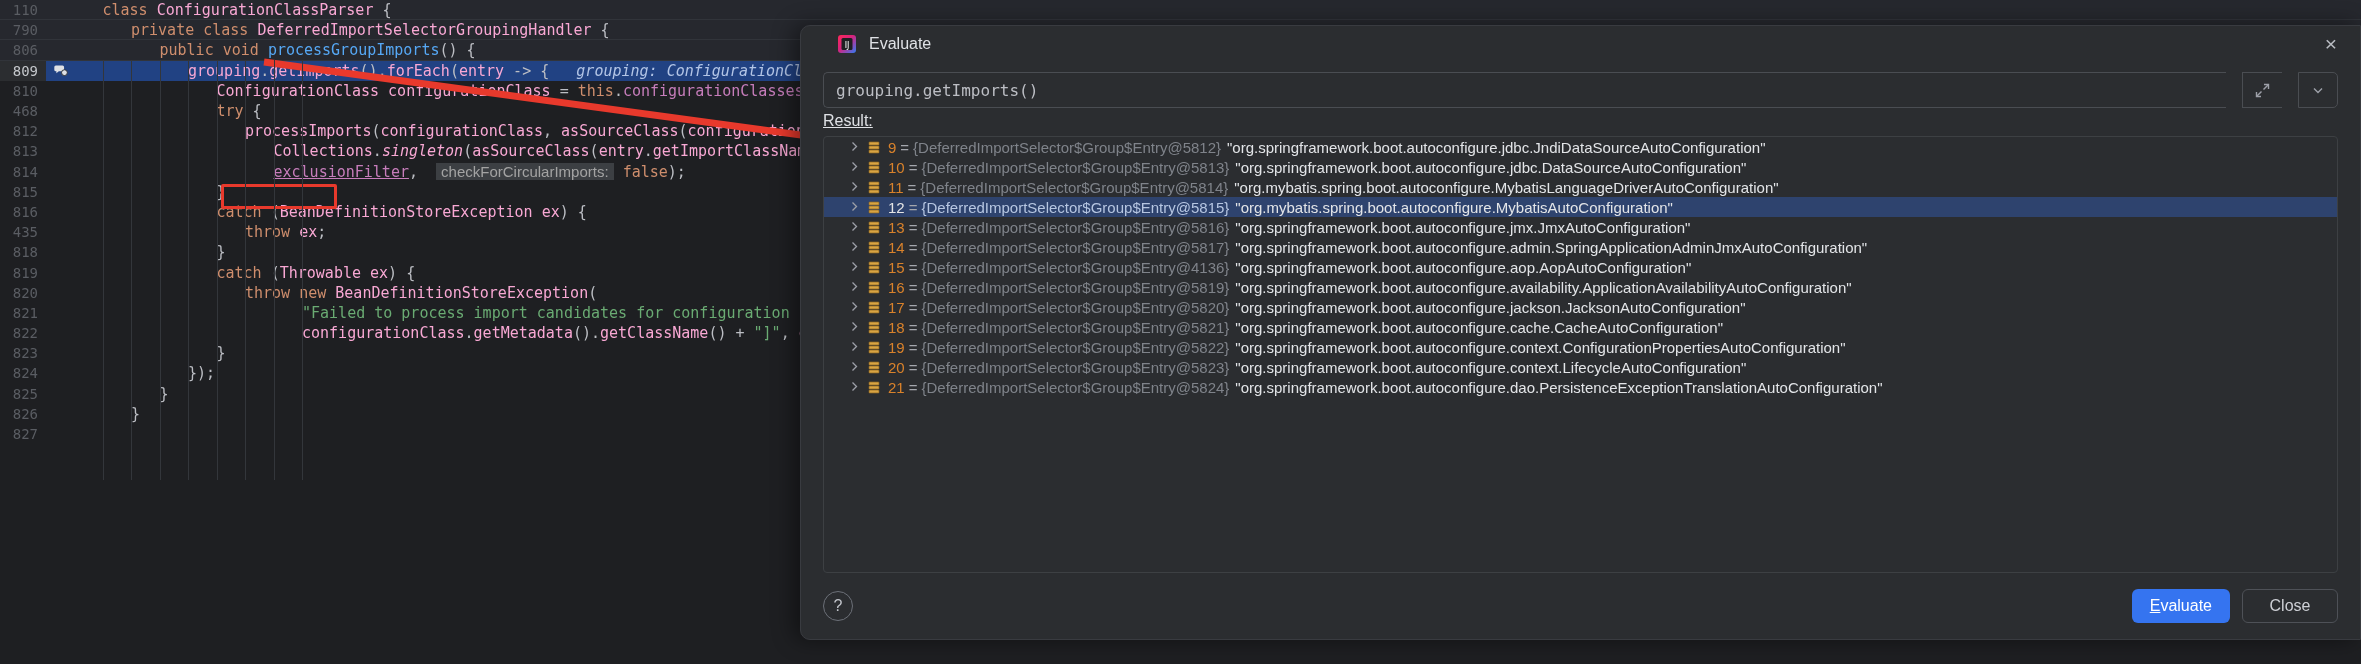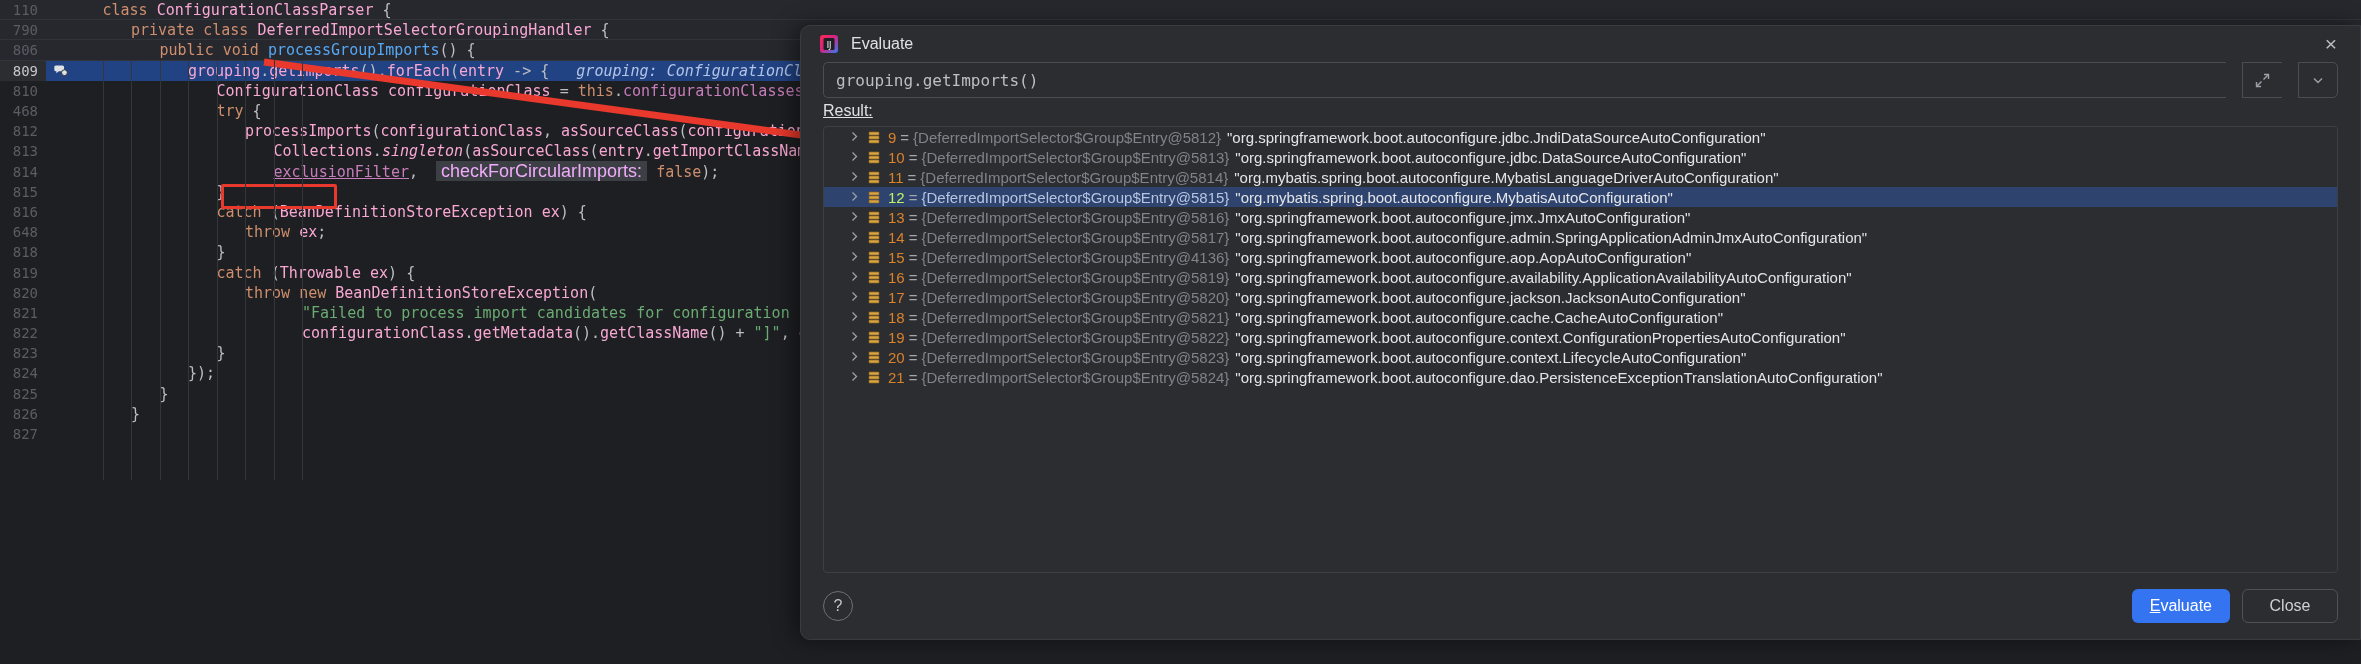--- a/index.html
+++ b/index.html
@@ -60,22 +60,22 @@
 
   
   .kw   { color: #cf8e6d; }
   .fn   { color: #56a8f5; }
   .fld  { color: #c77dbb; }
   .str  { color: #6aab73; }
   .id   { color: #f9a8d4; }
   .it   { font-style: italic; }
   .hint-inline { color: #8b8f96; font-style: italic; }
   .param-hint {
-    background: #3c3f43; color: #f0abfc; border-radius: 0;
-    padding: 0 5px; font-size: 18px; font-family: "Liberation Sans", sans-serif;
+    background: #3c3f43; color: #a3a3a3; border-radius: 0;
+    padding: 0 5px; font-size: 15px; font-family: "Liberation Sans", sans-serif;
     font-style: normal;
   }
   .underl { text-decoration: underline; }
 
   .sel .hint-inline { color: #b3c5e6; }
 
   
   .red-box {
     position: absolute; border: 3px solid #e8392c; border-radius: 2px;
     pointer-events: none;
@@ -95,31 +95,31 @@
     border-radius: 10px 0 0 10px;
     box-shadow: -6px 0 22px rgba(0,0,0,.45);
     display: flex; flex-direction: column;
     overflow: hidden;
   }
   .dlg-title {
     height: 36px; display: flex; align-items: center; gap: 12px;
     padding: 0 16px 0 18px; color: #dfe1e5; font-size: 16px;
     position: relative;
   }
-  .dlg-title .ij-icon { width: 20px; height: 20px; flex: 0 0 20px; }
+  .dlg-title .ij-icon { width: 20px; height: 20px; flex: 0 0 20px; margin-left: 18px; }
   .dlg-close {
     position: absolute; right: 18px; top: 50%; transform: translateY(-50%);
     width: 22px; height: 22px; color: #b9bcc2; font-size: 21px; line-height: 22px;
     text-align: center; cursor: pointer;
   }
   .dlg-body { flex: 1; padding: 0 22px; display: flex; flex-direction: column; }
   .lbl { color: #dfe1e5; font-size: 16px; margin-top: 8px; }
   .lbl u { text-decoration: underline; text-align: center; }
 
-  .expr-row { display: flex; align-items: stretch; gap: 16px; }
+  .expr-row { display: flex; align-items: stretch; gap: 16px; margin-top: 10px; }
   .expr-field {
     flex: 1; height: 36px; background: #2b2d30;
     border: 1px solid #4a4d52; border-right: none;
     border-radius: 5px 0 0 5px;
     display: flex; align-items: center; padding: 0 12px;
     color: #bcbec4; font-family: "DejaVu Sans Mono", monospace; font-size: 16px;
   }
   .expr-expand, .expr-drop {
     width: 40px; height: 36px; background: #2b2d30;
     border: 1px solid #4a4d52;
@@ -144,21 +144,21 @@
     padding-left: 26px; font-size: 15px; overflow: hidden;
   }
   .res-row.active { background: #2e436e; }
   .res-chev { width: 18px; min-width: 18px; color: #9da0a8; font-size: 13px; }
   .res-ico  { width: 20px; min-width: 20px; display: flex; align-items: center; }
   .res-idx  { color: #d9822b; margin-right: 4px; }
   .res-eq   { color: #a4a7ad; margin: 0 4px 0 0; }
   .res-ref  { color: #7f838a; }
   .res-val  { color: #e3e5e8; margin-left: 6px; }
   .res-row.active .res-ref { color: #b6c6e2; }
-  .res-row.active .res-idx { color: #bef264; }
+  .res-row.active .res-idx { color: #e5e5e5; }
 
   .dlg-footer {
     height: 66px; display: flex; align-items: center;
     padding: 0 22px; gap: 12px;
   }
   .help-btn {
     width: 30px; height: 30px; border-radius: 50%; border: 1px solid #6c7078;
     color: #c2c5cb; font-size: 16px; display: flex; align-items: center;
     justify-content: center; cursor: pointer;
   }
@@ -192,21 +192,21 @@
               <path d="M3 2.6h7.2a1.6 1.6 0 0 1 1.6 1.6v3.1a1.6 1.6 0 0 1-1.6 1.6H6.2L3.6 11V8.9H3a1.6 1.6 0 0 1-1.6-1.6V4.2A1.6 1.6 0 0 1 3 2.6z" fill="#dfe1e5"></path>
               <circle cx="12.2" cy="10.3" r="3.1" fill="#dfe1e5" stroke="#2b2d30" stroke-width="1"></circle>
             </svg></div><div class="codetext"><span style="display: inline-block; width: 114px;"></span><span><span class="id">grouping</span>.<span class="id">getImports</span>().<span class="id">forEach</span>(<span class="id">entry</span> -&gt; {   <span class="hint-inline">grouping: ConfigurationClassParser$DeferredI</span></span></div></div>
         <div class="cline"><div class="gutter">810</div><div class="iconcol"></div><div class="codetext"><span style="display: inline-block; width: 142.5px;"></span><span><span class="id">ConfigurationClass</span> <span class="id">configurationClass</span> = <span class="kw">this</span>.<span class="fld">configurationClasses</span>.<span class="id">get</span>(<span class="id">entry</span>.<span class="id">getMeta</span></span></div></div>
         <div class="cline"><div class="gutter">468</div><div class="iconcol"></div><div class="codetext"><span style="display: inline-block; width: 142.5px;"></span><span><span class="kw">try</span> {</span></div></div>
         <div class="cline"><div class="gutter">812</div><div class="iconcol"></div><div class="codetext"><span style="display: inline-block; width: 171px;"></span><span><span class="id">processImports</span>(<span class="id">configurationClass</span>, <span class="id">asSourceClass</span>(<span class="id">configurationClass</span>, <span class="fld underl">exclusionF</span></span></div></div>
         <div class="cline"><div class="gutter">813</div><div class="iconcol"></div><div class="codetext"><span style="display: inline-block; width: 199.5px;"></span><span><span class="id">Collections</span>.<span class="id it">singleton</span>(<span class="id">asSourceClass</span>(<span class="id">entry</span>.<span class="id">getImportClassName</span>(), <span class="fld underl">exclus</span></span></div></div>
         <div class="cline"><div class="gutter">814</div><div class="iconcol"></div><div class="codetext"><span style="display: inline-block; width: 199.5px;"></span><span><span class="fld underl">exclusionFilter</span>,&nbsp; <span class="param-hint">checkForCircularImports:</span> <span class="kw">false</span>);</span></div></div>
         <div class="cline"><div class="gutter">815</div><div class="iconcol"></div><div class="codetext"><span style="display: inline-block; width: 142.5px;"></span><span>}</span></div></div>
         <div class="cline"><div class="gutter">816</div><div class="iconcol"></div><div class="codetext"><span style="display: inline-block; width: 142.5px;"></span><span><span class="kw">catch</span> (<span class="id">BeanDefinitionStoreException</span> <span class="id">ex</span>) {</span></div></div>
-        <div class="cline"><div class="gutter">648</div><div class="iconcol"></div><div class="codetext"><span style="display: inline-block; width: 171px;"></span><span><span class="kw">throw</span> <span class="id">ex</span>;</span></div></div>
+        <div class="cline"><div class="gutter">435</div><div class="iconcol"></div><div class="codetext"><span style="display: inline-block; width: 171px;"></span><span><span class="kw">throw</span> <span class="id">ex</span>;</span></div></div>
         <div class="cline"><div class="gutter">818</div><div class="iconcol"></div><div class="codetext"><span style="display: inline-block; width: 142.5px;"></span><span>}</span></div></div>
         <div class="cline"><div class="gutter">819</div><div class="iconcol"></div><div class="codetext"><span style="display: inline-block; width: 142.5px;"></span><span><span class="kw">catch</span> (<span class="id">Throwable</span> <span class="id">ex</span>) {</span></div></div>
         <div class="cline"><div class="gutter">820</div><div class="iconcol"></div><div class="codetext"><span style="display: inline-block; width: 171px;"></span><span><span class="kw">throw new</span> <span class="id">BeanDefinitionStoreException</span>(</span></div></div>
         <div class="cline"><div class="gutter">821</div><div class="iconcol"></div><div class="codetext"><span style="display: inline-block; width: 228px;"></span><span><span class="str">"Failed to process import candidates for configuration class [" </span>+</span></div></div>
         <div class="cline"><div class="gutter">822</div><div class="iconcol"></div><div class="codetext"><span style="display: inline-block; width: 228px;"></span><span><span class="id">configurationClass</span>.<span class="id">getMetadata</span>().<span class="id">getClassName</span>() + <span class="str">"]"</span>, <span class="id">ex</span>);</span></div></div>
         <div class="cline"><div class="gutter">823</div><div class="iconcol"></div><div class="codetext"><span style="display: inline-block; width: 142.5px;"></span><span>}</span></div></div>
         <div class="cline"><div class="gutter">824</div><div class="iconcol"></div><div class="codetext"><span style="display: inline-block; width: 114px;"></span><span>});</span></div></div>
         <div class="cline"><div class="gutter">825</div><div class="iconcol"></div><div class="codetext"><span style="display: inline-block; width: 85.5px;"></span><span>}</span></div></div>
         <div class="cline"><div class="gutter">826</div><div class="iconcol"></div><div class="codetext"><span style="display: inline-block; width: 57px;"></span><span>}</span></div></div>
         <div class="cline"><div class="gutter">827</div><div class="iconcol"></div><div class="codetext"><span style="display: inline-block; width: 28.5px;"></span><span></span></div></div>

